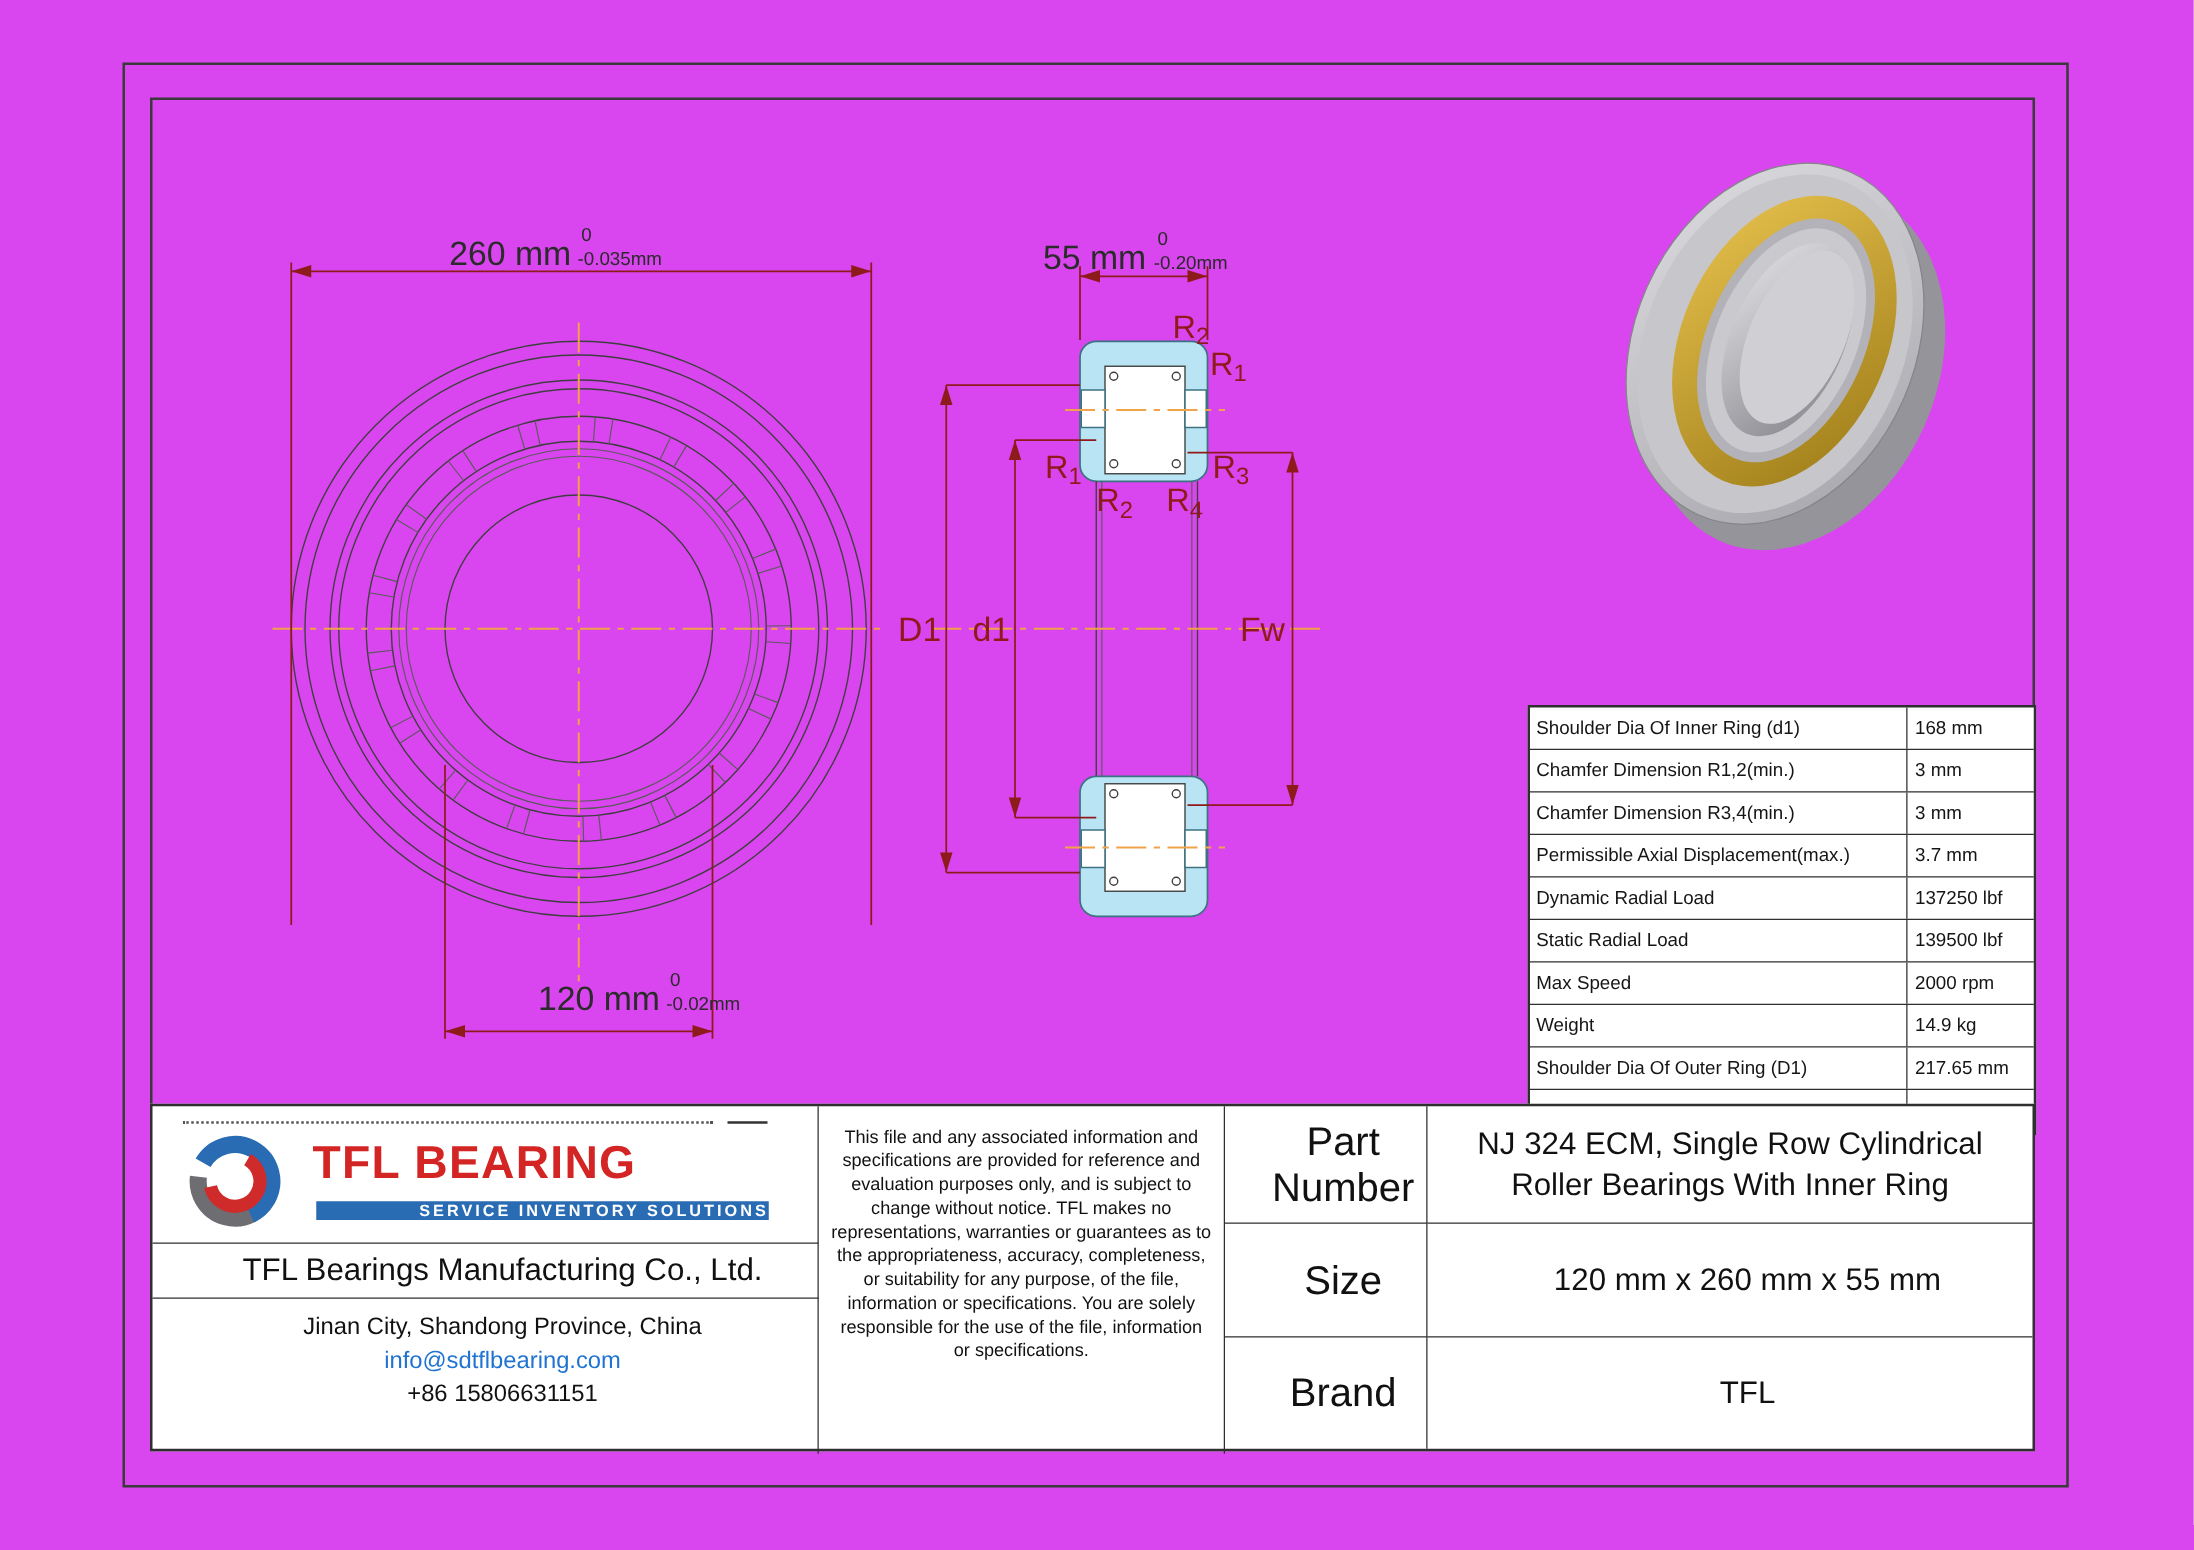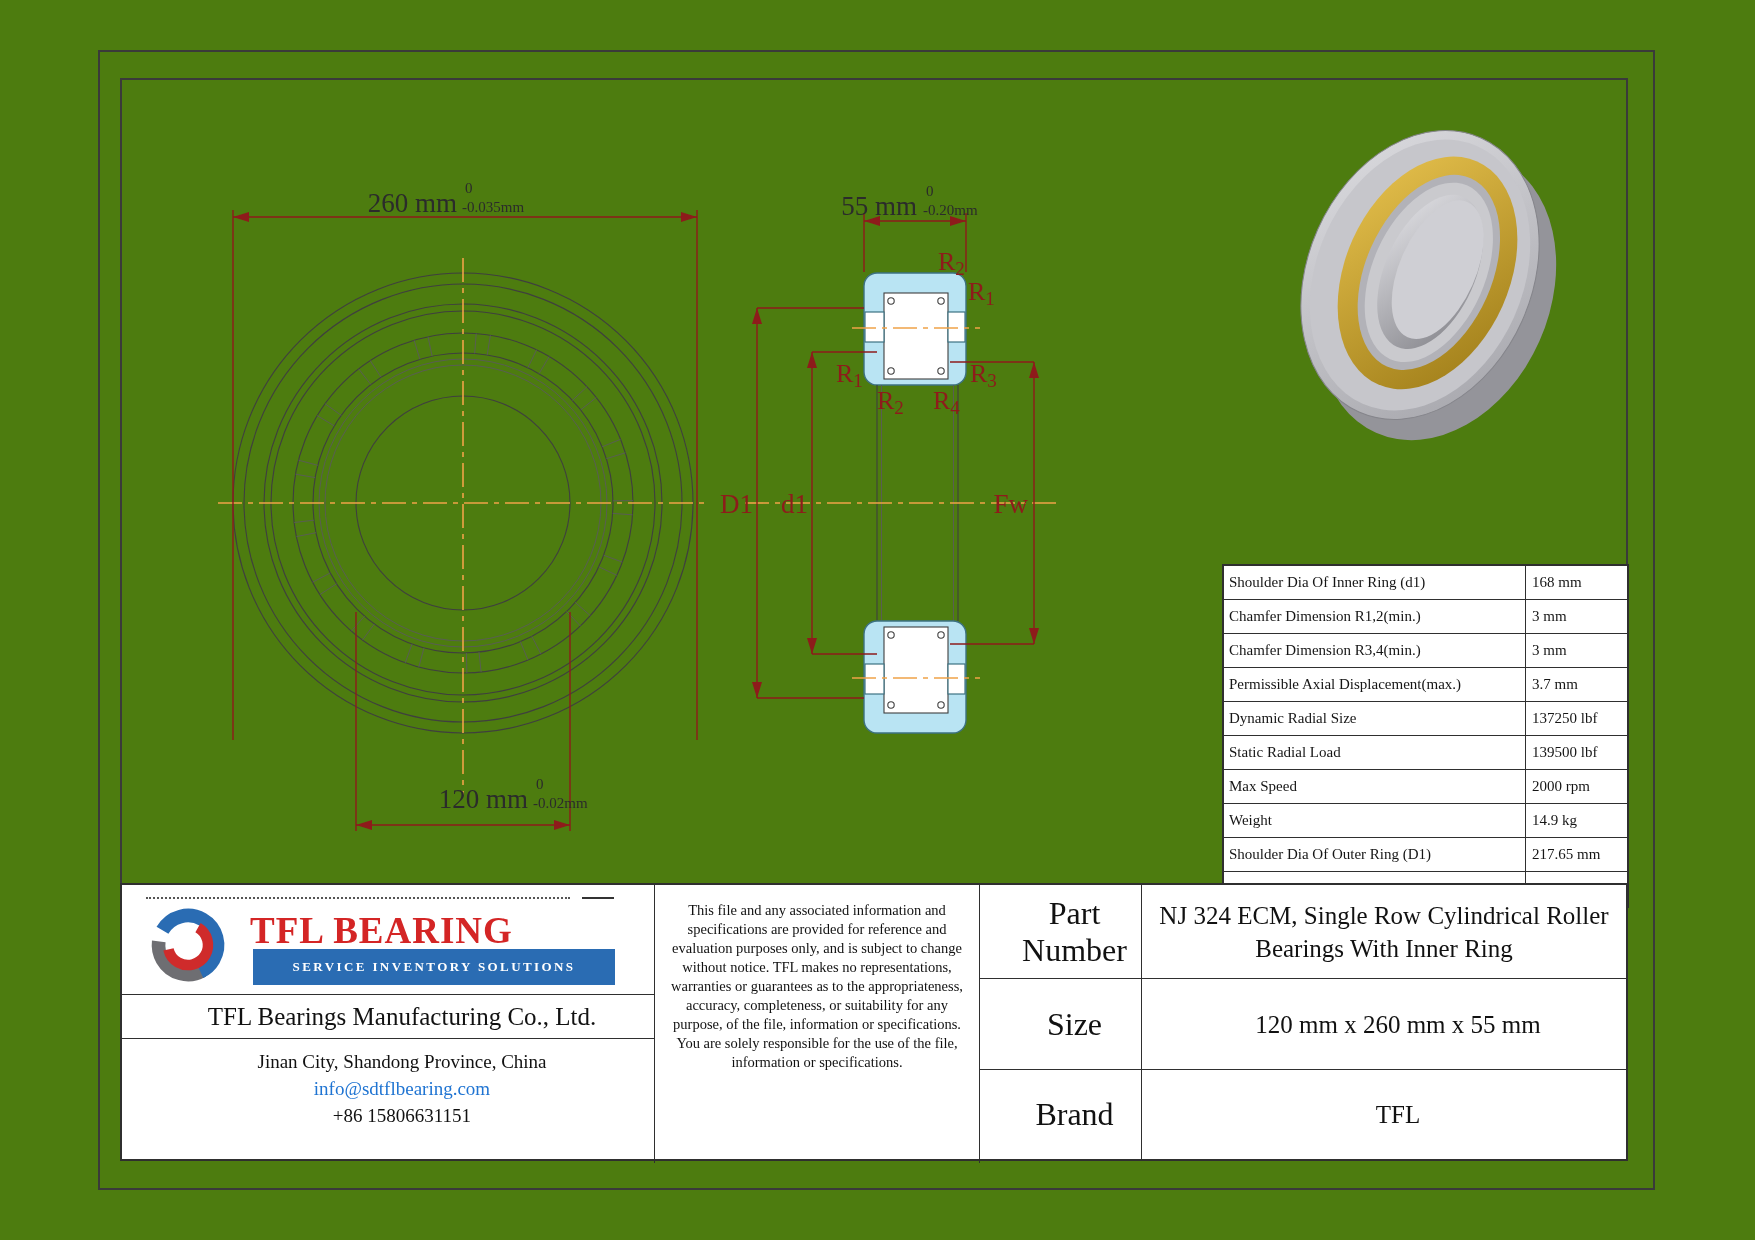--- a/index.html
+++ b/index.html
@@ -1,17 +1,17 @@
 <!DOCTYPE html>
 <html><head>
 <meta charset="utf-8">
 <style>
   html,body{margin:0;padding:0;background:#e9e9e9;}
-  .page{position:relative;width:1755px;height:1240px;background:#4d7c0f;
-        font-family:Liberation Serif, serif;overflow:hidden;}
+  .page{position:relative;width:1755px;height:1240px;background:#d946ef;
+        font-family:Liberation Sans, sans-serif;overflow:hidden;}
   .abs{position:absolute;box-sizing:border-box;}
   .outer-frame{left:98px;top:50px;width:1557px;height:1140px;border:2px solid #3a3a3a;}
   .inner-frame{left:120px;top:78px;width:1508px;height:1083px;border:2px solid #3a3a3a;}
   svg.drawing{left:0;top:0;width:1755px;height:1240px;pointer-events:none;}
   .dim{stroke:#8e1b1b;stroke-width:1.4;fill:none;}
   .arrow{fill:#8e1b1b;stroke:none;}
   .cl{stroke:#f0a348;stroke-width:1.6;fill:none;stroke-dasharray:24 6 5 6;}
   .geo{stroke:#3f3f3f;stroke-width:1.1;fill:none;}
   .geo2{stroke:#5a5a5a;stroke-width:0.9;fill:none;}
   .cyan{fill:#b9e4f3;stroke:#3d7282;stroke-width:1.4;}
@@ -39,22 +39,22 @@
   .center-xy{display:flex;align-items:center;justify-content:center;text-align:center;}
   .company{font-size:25px;color:#111;}
   .addr{font-size:19px;color:#111;line-height:27px;text-align:center;padding-top:9px;}
   .addr a{color:#1f74d2;text-decoration:none;}
   .disclaimer{font-size:14.5px;line-height:19px;color:#111;text-align:center;
               padding:16px 10px 0 10px;}
   .flabel{font-size:32px;color:#111;}
   .fvalue{font-size:25px;color:#111;line-height:33px;}
   .logo-title{position:absolute;left:128px;top:24px;font-size:37px;font-weight:bold;
               color:#d42525;letter-spacing:1px;white-space:nowrap;}
-  .logo-bar{position:absolute;left:131px;top:64px;width:362px;height:36px;background:#2a6cb3;
-            display:flex;align-items:center;justify-content:center;}
+  .logo-bar{position:absolute;left:131px;top:76px;width:362px;height:15px;background:#2a6cb3;
+            display:flex;align-items:center;justify-content:flex-end;}
   .logo-bar span{color:#ffffff;font-size:13px;font-weight:bold;letter-spacing:2.4px;white-space:nowrap;}
   .dotline{position:absolute;left:24px;top:12px;width:424px;border-top:2px dotted #555;}
   .dashline{position:absolute;left:460px;top:12px;width:32px;border-top:2px solid #333;}
 </style>
 </head>
 <body>
 
 <div class="page">
 
   <div class="abs outer-frame"></div>
@@ -253,21 +253,21 @@
       </div>
     <div class="spec-row">
         <div class="spec-label">Chamfer Dimension R3,4(min.)</div>
         <div class="spec-value">3 mm</div>
       </div>
     <div class="spec-row">
         <div class="spec-label">Permissible Axial Displacement(max.)</div>
         <div class="spec-value">3.7 mm</div>
       </div>
     <div class="spec-row">
-        <div class="spec-label">Dynamic Radial Size</div>
+        <div class="spec-label">Dynamic Radial Load</div>
         <div class="spec-value">137250 lbf</div>
       </div>
     <div class="spec-row">
         <div class="spec-label">Static Radial Load</div>
         <div class="spec-value">139500 lbf</div>
       </div>
     <div class="spec-row">
         <div class="spec-label">Max Speed</div>
         <div class="spec-value">2000 rpm</div>
       </div>

